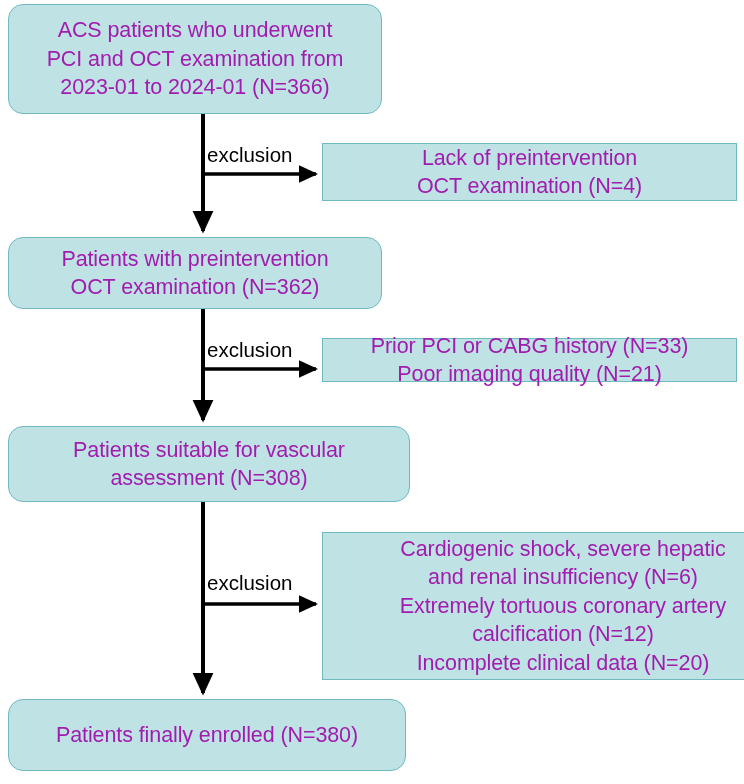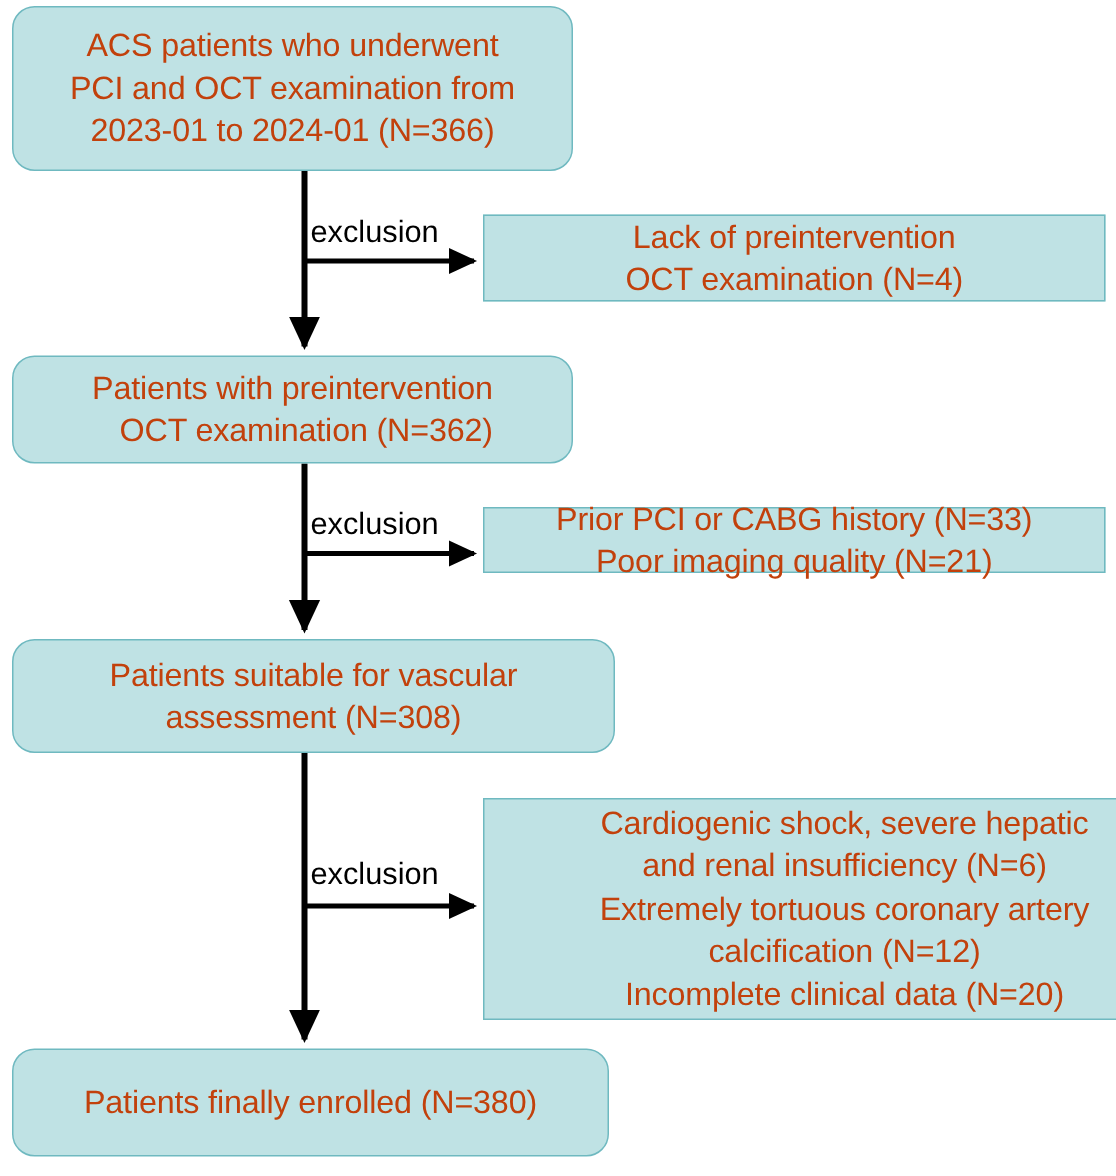--- a/index.html
+++ b/index.html
@@ -31,33 +31,33 @@
     display: flex;
     align-items: center;
     justify-content: center;
     text-align: center;
     background: #bfe2e4;
     border: 1.6px solid #6fb9c0;
     line-height: 1.32;
     white-space: pre-line;
     font-size: 21.5px;
     letter-spacing: -0.1px;
-    color: #c2410c;
+    color: #a21caf;
   }
   .box.main {
     border-radius: 15px;
   }
   .box.exclusion-box {
     border-radius: 0;
     border-width: 1.5px;
   }
 
   
   #box-enrolled-source { left: 8px;  top: 4px;   width: 374px; height: 110px; }
-  #box-preintervention { left: 8px;  top: 237px; width: 374px; height: 72px; text-align: right;  }
+  #box-preintervention { left: 8px;  top: 237px; width: 374px; height: 72px;  }
   #box-vascular        { left: 8px;  top: 426px; width: 402px; height: 76px;  }
   #box-final           { left: 8px;  top: 699px; width: 398px; height: 72px;  }
 
   
   #box-excl-1 { left: 322px; top: 143px; width: 415px; height: 58px;  }
   #box-excl-2 { left: 322px; top: 338px; width: 415px; height: 44px;  }
   #box-excl-3 { left: 322px; top: 532px; width: 482px; height: 148px; }
 
   
   .arrow-label {

